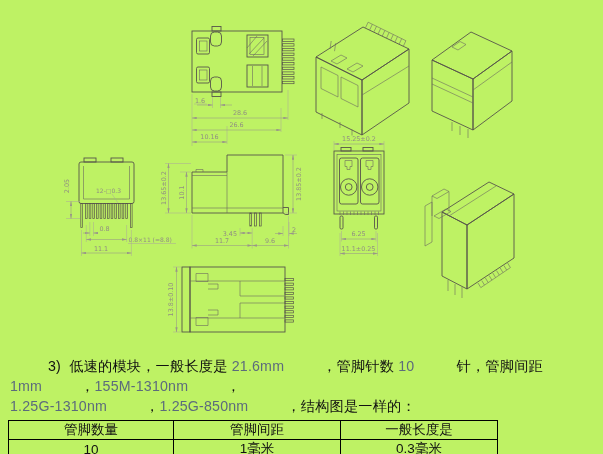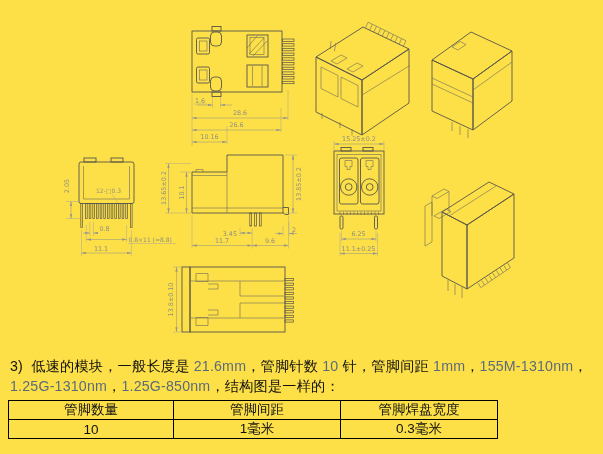--- a/index.html
+++ b/index.html
@@ -1,28 +1,28 @@
 <!DOCTYPE html>
 <html><head>
 <meta charset="utf-8">
 <style>
   html,body{margin:0;padding:0;background:#ffffff;}
   body{width:603px;height:454px;overflow:hidden;font-family:"Liberation Sans",sans-serif;}
-  .page{position:relative;width:603px;height:454px;background:#fde047;}
+  .page{position:relative;width:603px;height:454px;background:#bef264;}
   svg text{font-family:"DejaVu Sans",sans-serif;}
   .ln{fill:none;stroke:#57554b;stroke-width:0.9;stroke-linejoin:miter;}
   .ln2{fill:none;stroke:#6b695f;stroke-width:0.6;}
   .pn{fill:none;stroke:#57554b;stroke-width:0.7;}
   .dl{stroke:#999688;stroke-width:0.55;fill:none;}
   .xl{stroke:#aaa79a;stroke-width:0.5;fill:none;}
   .dt{fill:#918f82;font-size:6.4px;}
   .dts{fill:#918f82;font-size:6px;}
   .para{margin:4px 8px 0 10px;font-size:14.2px;line-height:20px;color:#111;letter-spacing:0.2px;}
   .para .latin{color:#5c6b7c;}
-  .para .zh{color:#111;}
+  .para .zh{color:#111;margin-left:38px;}
   .spec-table{border-collapse:collapse;margin:4px 0 0 8px;width:489px;font-size:13.5px;color:#111;table-layout:fixed;border-radius:15px;}
   .spec-table td{border:1px solid #000;text-align:center;height:18px;padding:0;}
 </style>
 </head>
 <body>
 
 <div class="page">
 
   <svg class="drawing" width="603" height="348" viewBox="0 0 603 348">
     <defs>
@@ -232,21 +232,21 @@
   <table class="spec-table">
     <colgroup>
         <col style="width:165px">
         <col style="width:167px">
         <col style="width:157px">
       </colgroup>
     <tbody>
         <tr>
       <td>管脚数量</td>
       <td>管脚间距</td>
-      <td>管脚焊盘宽度</td>
+      <td>一般长度是</td>
     </tr>
     <tr>
       <td>10</td>
       <td>1毫米</td>
       <td>0.3毫米</td>
     </tr>
   </tbody>
     </table>
 
 </div>

